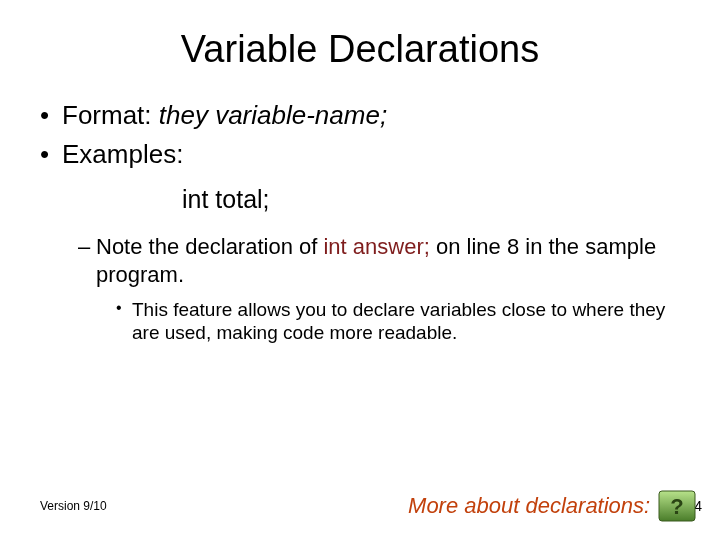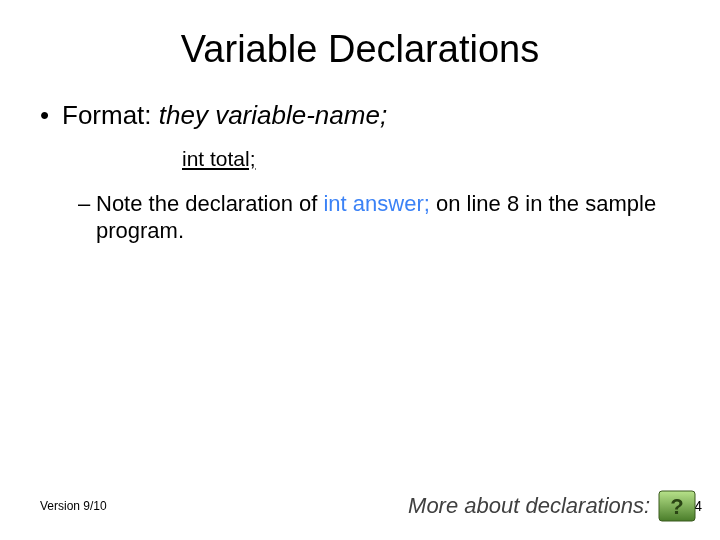--- a/index.html
+++ b/index.html
@@ -3,57 +3,59 @@
 <meta charset="utf-8">
 <style>
   * { box-sizing: border-box; margin: 0; padding: 0; }
   html, body { width: 720px; height: 540px; font-family: Arial, Helvetica, sans-serif; background: #fff; color: #000; }
   .slide { position: relative; width: 720px; height: 540px; padding: 28px 0 0 0; }
   .title { text-align: center; font-size: 38px; font-weight: 400; margin-bottom: 28px; }
   .body { padding: 0 40px 0 40px; }
   .bullet-l1 { font-size: 26px; line-height: 1.25; margin-bottom: 6px; padding-left: 22px; position: relative; }
   .bullet-l1::before { content: "•"; position: absolute; left: 0; top: 0; font-size: 26px; }
   .italic { font-style: italic; }
-  .code-block { margin: 14px 0 18px 142px; font-size: 21px; line-height: 1.25; text-decoration: underline; }
+  .code-block { margin: 14px 0 18px 142px; font-size: 25px; line-height: 1.25; }
   .code-block div { margin-bottom: 2px; }
   .bullet-l2 { font-size: 22px; line-height: 1.25; margin: 12px 0 10px 38px; padding-left: 18px; position: relative; }
   .bullet-l2::before { content: "–"; position: absolute; left: 0; top: 0; }
   .bullet-l3 { font-size: 19px; line-height: 1.22; margin: 6px 0 0 76px; padding-left: 16px; position: relative; }
   .bullet-l3::before { content: "•"; position: absolute; left: 0; top: 0; font-size: 16px; }
-  .green { color: #3b82f6; }
+  .green { color: #7f1d1d; }
   .footer { position: absolute; bottom: 18px; left: 40px; right: 18px; display: flex; align-items: center; justify-content: space-between; }
   .version { font-size: 12px; }
   .footer-right { display: flex; align-items: center; gap: 8px; }
-  .more { color: #404040; font-style: italic; font-size: 22px; }
+  .more { color: #c2410c; font-style: italic; font-size: 22px; }
   .question-btn { width: 38px; height: 32px; display: flex; align-items: center; justify-content: center; position: relative; }
   .question-btn svg { width: 38px; height: 32px; }
   .pagenum { font-size: 14px; color: #000; margin-left: -10px; }
 </style>
 </head>
 <body>
 
 <div class="slide">
   <div class="title">Variable Declarations</div>
 
   <div class="body">
 
     <div class="bullet-l1">
       <span>Format:  </span><span class="italic">they variable-name;</span>
     </div>
 
+    <div class="bullet-l1">Examples:</div>
 
     <div class="code-block">
       <div>int total;</div>
     </div>
 
 
     <div class="bullet-l2">
       <span>Note the declaration of </span><span class="green">int answer;</span><span> on line 8 in the sample program.</span>
     </div>
 
+    <div class="bullet-l3">This feature allows you to declare variables close to where they are used, making code more readable.</div>
 
   </div>
 
   <div class="footer">
     <div class="version">Version 9/10</div>
     <div class="footer-right">
       <div class="more">More about declarations:</div>
       <div class="question-btn">
         <svg viewBox="0 0 38 32">
           <defs>

